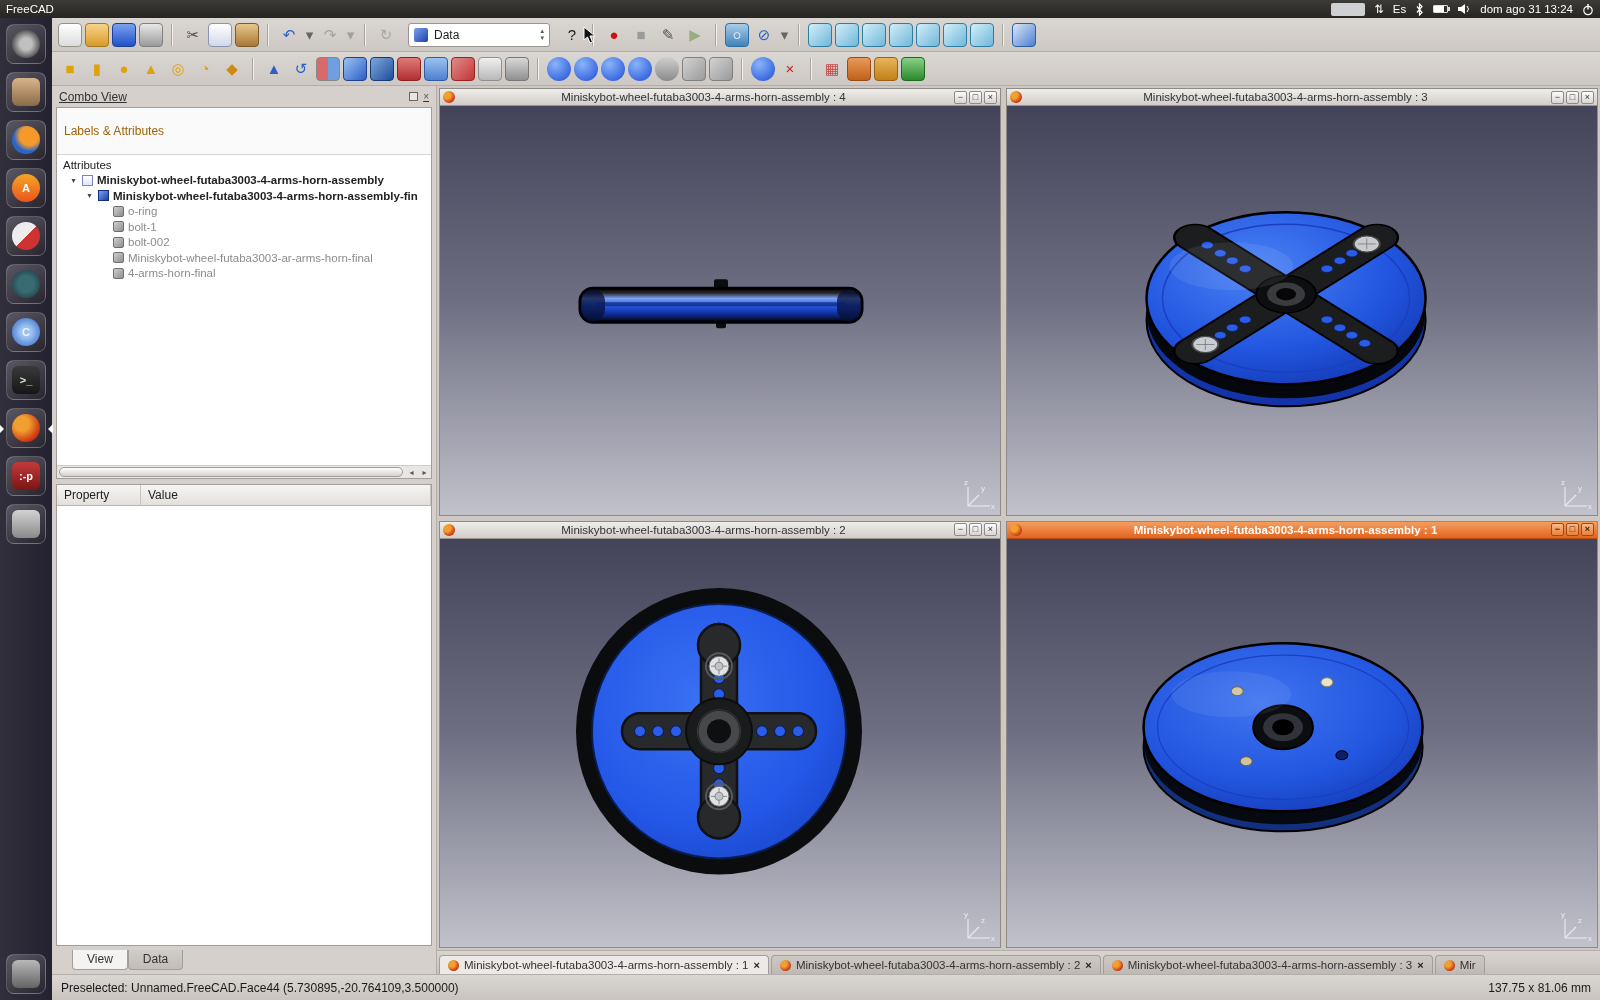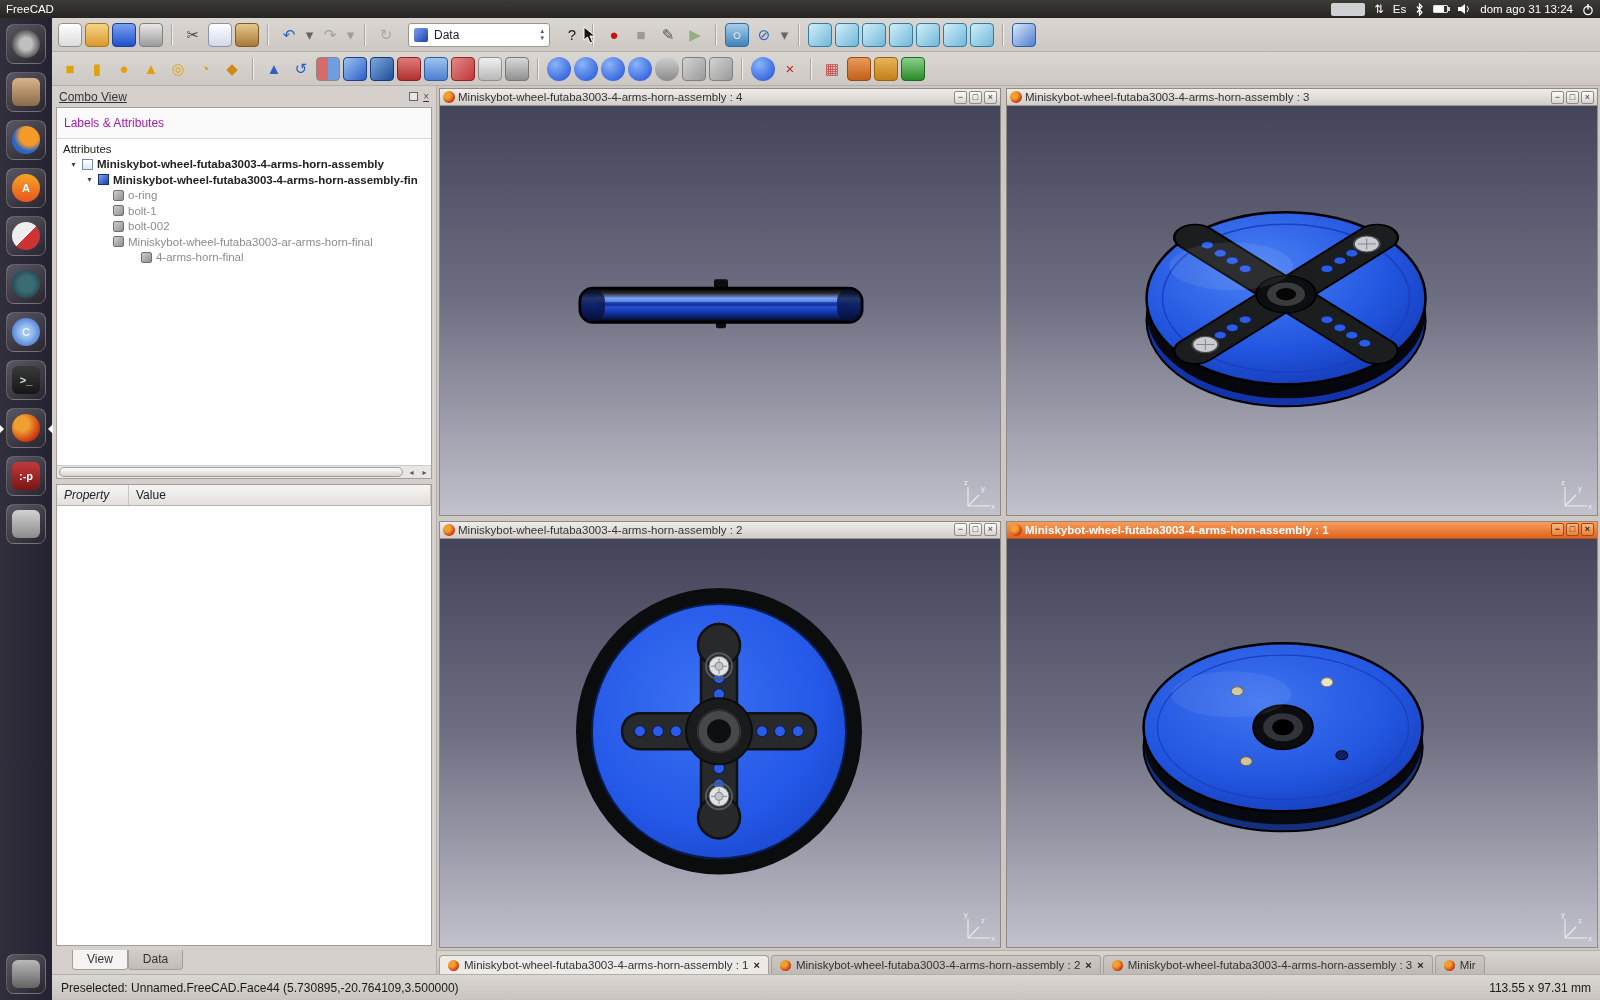--- a/index.html
+++ b/index.html
@@ -44,49 +44,49 @@
 
   
   .combo-view{width:385px;background:#d5d0cc;display:flex;flex-direction:column;border-right:1px solid #b3aea8;flex:0 0 auto;}
   .cv-header{height:21px;display:flex;align-items:center;padding:0 7px;font-size:12px;color:#333;text-decoration:underline;}
   .cv-btns{margin-left:auto;display:flex;gap:5px;align-items:center;color:#555;font-size:10px;}
   .cv-float{width:9px;height:9px;border:1px solid #666;background:#e8e5e2;}
   .cv-tabs{display:flex;padding:2px 5px 0;gap:2px;}
   .cv-tab{font-size:12px;padding:3px 12px 4px;border:1px solid #a9a49e;border-bottom:none;border-radius:4px 4px 0 0;background:linear-gradient(#d0ccc7,#c2bdb8);color:#333;}
   .cv-tab.active{background:#f4f3f1;}
   .tree-box{margin:0 4px;background:#fff;border:1px solid #a39e98;height:372px;display:flex;flex-direction:column;flex:0 0 auto;}
-  .labels-header{padding:8px 7px;font-size:12px;color:#a21caf;background:#fbfafa;border-bottom:1px solid #d8d5d1;}
+  .labels-header{padding:16px 7px;font-size:12px;color:#a16207;background:#fbfafa;border-bottom:1px solid #d8d5d1;}
   .tree-scroll{flex:1;overflow:hidden;padding:2px 0;}
   .tree-row{display:flex;align-items:center;gap:4px;font-size:11.5px;height:15.5px;color:#222;white-space:nowrap;overflow:hidden;}
   .tw{width:9px;font-size:8px;color:#444;text-align:center;flex:0 0 auto;}
   .ticon{width:11px;height:11px;flex:0 0 auto;}
   .i-doc{background:linear-gradient(#fff,#dfe6f5);border:1px solid #7a88b0;}
   .i-cube{background:linear-gradient(135deg,#7aa2f0,#1d3fae);border:1px solid #14307f;}
   .i-gray{background:linear-gradient(135deg,#cfcfcf,#8f8f8f);border:1px solid #6f6f6f;border-radius:2px;}
   .tlabel.bold{font-weight:bold;}
   .tlabel.dim{color:#8c8c8c;}
   .hscroll{height:13px;border-top:1px solid #ccc;background:#e8e5e2;display:flex;align-items:center;flex:0 0 auto;}
   .hthumb{flex:1;margin:1px 2px;background:linear-gradient(#fdfdfd,#d5d1cd);border:1px solid #a39e98;border-radius:6px;height:10px;}
   .harrow{width:13px;text-align:center;font-size:8px;color:#555;}
   .prop-box{margin:5px 4px 2px;background:#fff;border:1px solid #a39e98;flex:1;display:flex;flex-direction:column;min-height:0;}
   .prop-head{display:flex;border-bottom:1px solid #b9b4ae;}
   .ph{padding:3px 7px;font-size:12px;color:#222;background:linear-gradient(#f6f5f3,#e3e0dc);border-right:1px solid #c9c4be;}
-  .ph1{width:72px;font-style:italic;}.ph2{flex:1;}
+  .ph1{width:84px;}.ph2{flex:1;}
   .view-data{display:flex;padding:2px 20px 4px;flex:0 0 24px;align-items:flex-start;}
   .vd-tab{font-size:12px;padding:2px 14px 3px;border:1px solid #a39e98;border-top:none;background:linear-gradient(#d0ccc7,#c2bdb8);border-radius:0 0 4px 4px;color:#333;}
   .vd-tab.active{background:#f4f3f1;}
 
   
   .mdi{flex:1;display:flex;flex-direction:column;min-width:0;}
   .mdi-grid{flex:1;display:grid;grid-template-columns:562px 1fr;grid-template-rows:1fr 1fr;gap:5px;padding:2px;background:#cdc8c3;min-height:0;}
   .mdi-win{display:flex;flex-direction:column;border:1px solid #8f8a84;min-height:0;}
   .mdi-title{height:17px;display:flex;align-items:center;padding:0 3px;font-size:11.5px;background:linear-gradient(#efedeb,#d2cdc8);color:#333;border-bottom:1px solid #9a958f;flex:0 0 auto;gap:3px;}
   .mdi-title.active{background:linear-gradient(#f59d5e,#e2641e);color:#fff;font-weight:bold;border-bottom-color:#b4511a;}
   .win-icon{width:12px;height:12px;background:radial-gradient(circle at 35% 35%,#f0a030 30%,#cc3311 72%);border-radius:50%;flex:0 0 auto;}
-  .win-title{flex:1;text-align:left;overflow:hidden;white-space:nowrap;}
+  .win-title{flex:1;text-align:center;overflow:hidden;white-space:nowrap;}
   .win-btns{display:flex;flex:0 0 auto;}
   .wbtn{width:13px;height:13px;border:1px solid #8f8a84;background:linear-gradient(#fdfdfd,#d8d4d0);font-size:9px;line-height:11px;text-align:center;color:#333;border-radius:2px;margin-left:2px;}
   .mdi-title.active .wbtn{background:linear-gradient(#f7b98a,#e8823c);border-color:#a04a12;color:#40200a;}
   .viewport{flex:1;position:relative;background:linear-gradient(#43445a,#6e6f82 48%,#c2c2cc);overflow:hidden;min-height:0;}
   .viewport svg.scene{position:absolute;inset:0;width:100%;height:100%;}
   .axis{position:absolute;right:4px;bottom:3px;}
   .axt{fill:#ececec;font-size:8px;font-family:"Liberation Sans",sans-serif;}
 
   
   .win-tabs{height:24px;background:linear-gradient(#d8d4d0,#c6c1bc);border-top:1px solid #b3aea8;display:flex;align-items:flex-end;padding:2px 2px 0;gap:2px;flex:0 0 auto;overflow:hidden;}
@@ -413,21 +413,21 @@
               <span class="tlabel dim">bolt-1</span>
             </div>
             <div class="tree-row" style="padding-left:56px">
               <span class="ticon i-gray"></span>
               <span class="tlabel dim">bolt-002</span>
             </div>
             <div class="tree-row" style="padding-left:56px">
               <span class="ticon i-gray"></span>
               <span class="tlabel dim">Miniskybot-wheel-futaba3003-ar-arms-horn-final</span>
             </div>
-            <div class="tree-row" style="padding-left:84px">
+            <div class="tree-row" style="padding-left:56px">
               <span class="ticon i-gray"></span>
               <span class="tlabel dim">4-arms-horn-final</span>
             </div>
           </div>
           <div class="hscroll">
             <span class="hthumb"></span>
             <span class="harrow">◂</span>
             <span class="harrow">▸</span>
           </div>
         </div>
@@ -696,16 +696,16 @@
           <div class="wtab clip">
             <span class="tab-gear"></span>
             <span>Mir</span>
           </div>
         </div>
       </div>
     </div>
 
     <div class="status-bar">
       <span>Preselected: Unnamed.FreeCAD.Face44 (5.730895,-20.764109,3.500000)</span>
-      <span class="status-right">113.55 x 97.31 mm</span>
+      <span class="status-right">137.75 x 81.06 mm</span>
     </div>
   </div>
 </div>
 
 </body></html>

